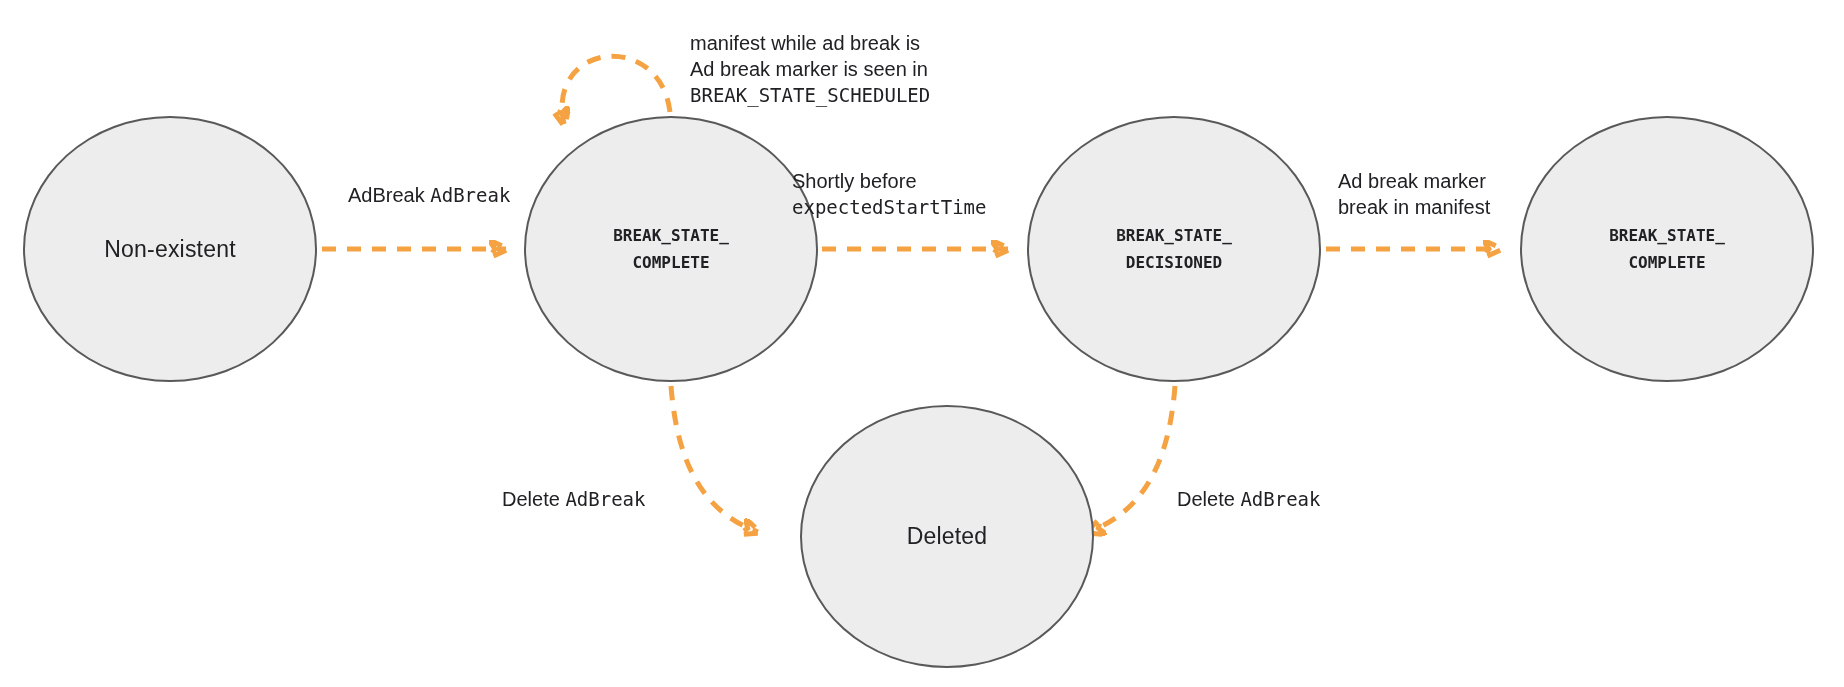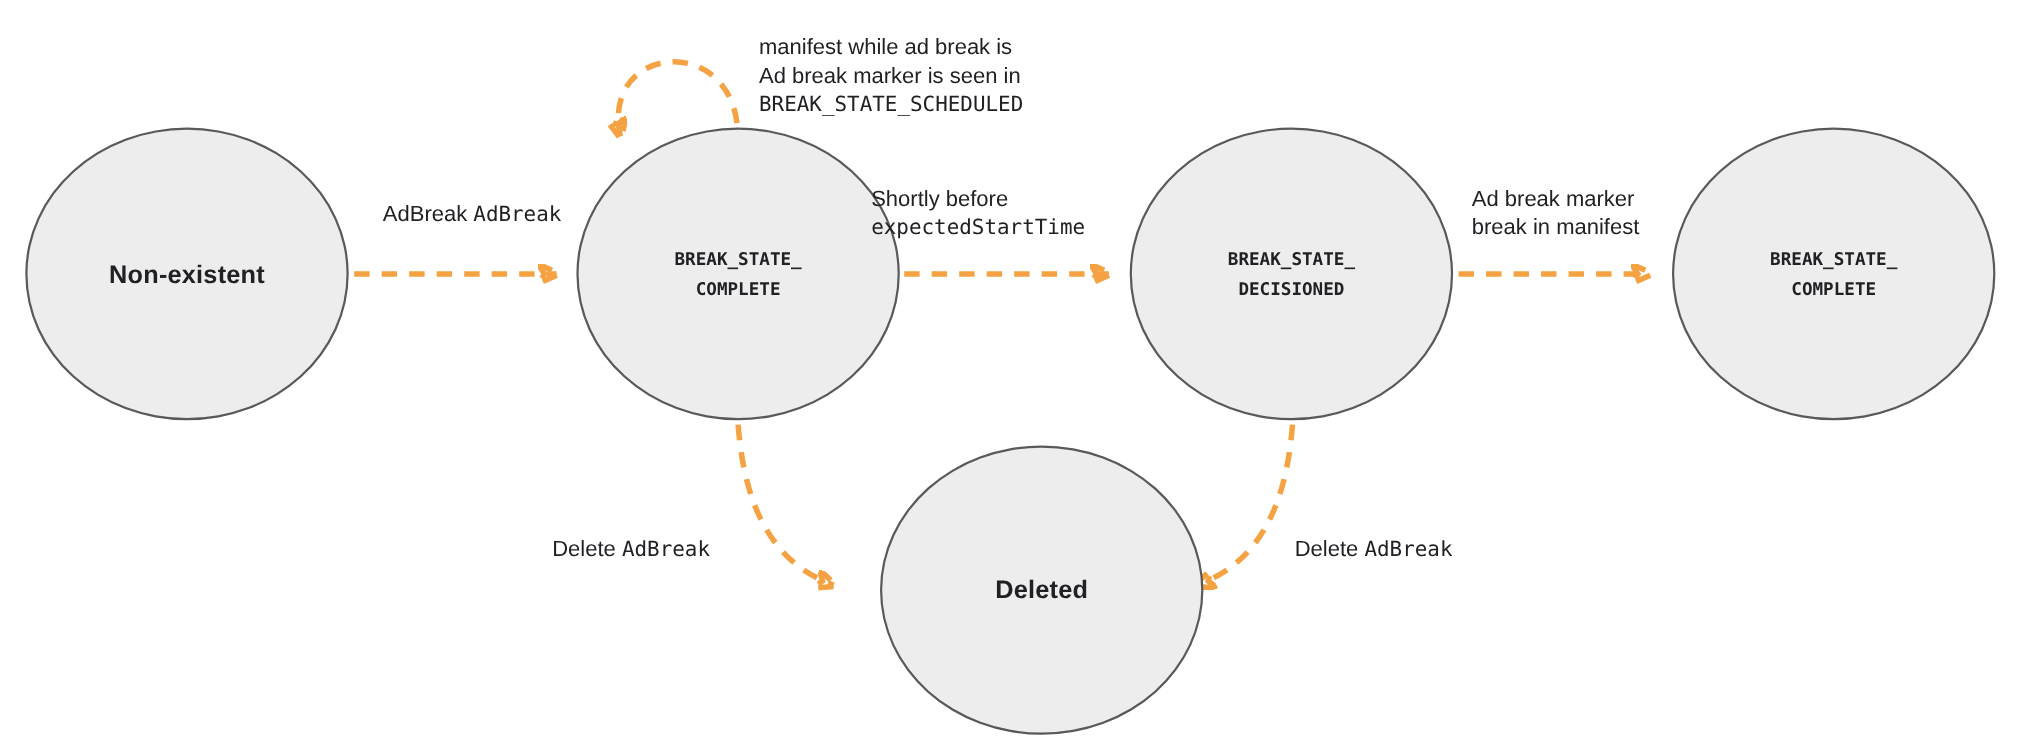--- a/index.html
+++ b/index.html
@@ -30,21 +30,21 @@
     border:2px solid var(--state-border);
     border-radius:50%;
     display:flex;
     flex-direction:column;
     align-items:center;
     justify-content:center;
     text-align:center;
     box-sizing:border-box;
   }
   .state .sans{
-    font-weight:bold;
+    font-weight:normal;
     font-size:23px;
     letter-spacing:0.2px;
   }
   .state .mono{
     font-family:"DejaVu Sans Mono", monospace;
     font-weight:bold;
     font-size:16px;
     line-height:27px;
   }
   .edge-label{

